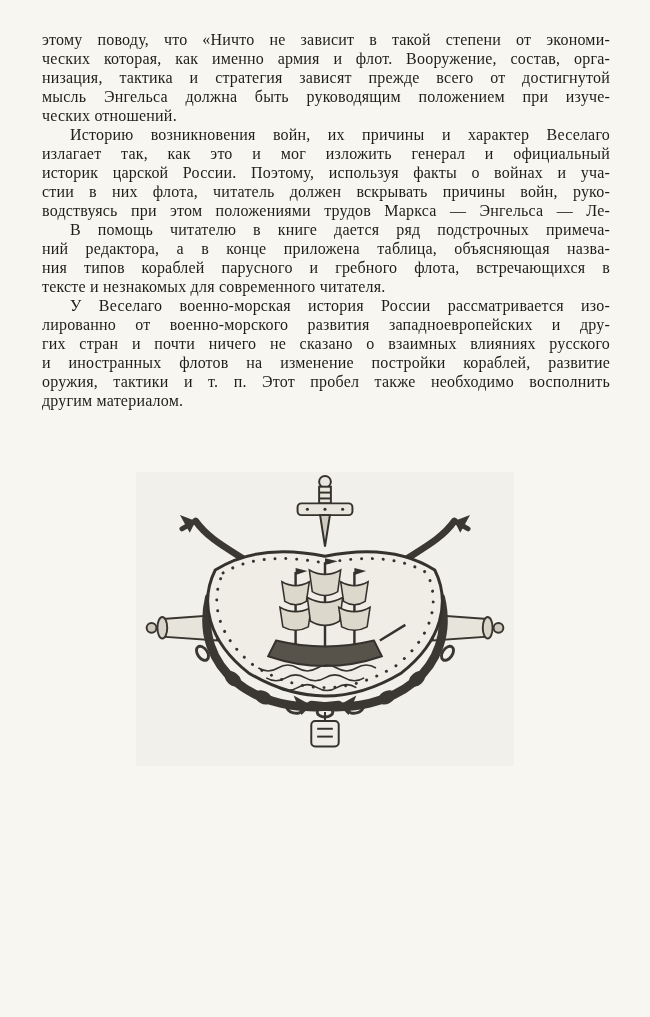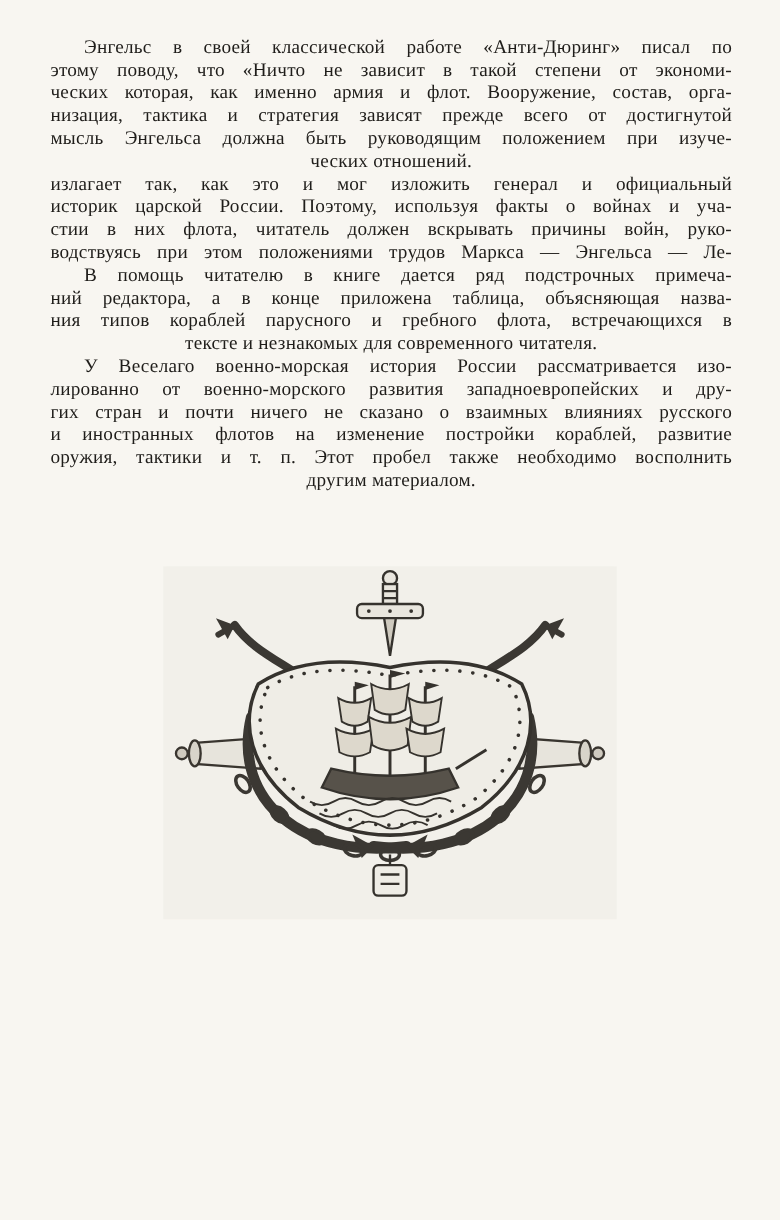--- a/index.html
+++ b/index.html
@@ -23,21 +23,21 @@
   .text-block {
     padding: 30px 40px 0 42px;
     font-size: 16px;
     line-height: 19px;
     letter-spacing: 0.2px;
   }
   .paragraph {
     margin: 0;
   }
   .line {
-    text-align: center;
+    text-align: left;
     min-height: 19px;
   }
   .line.just {
     text-align: justify;
     text-align-last: justify;
   }
   .line.first {
     text-indent: 28px;
   }
   .illustration-wrap {
@@ -53,28 +53,28 @@
     display: block;
   }
 </style>
 </head>
 <body>
 
 <div class="page">
 
   <div class="text-block">
       <div class="paragraph">
-        <div class="line first just">Энгельс в своей классической работе «Анти-Дюринг» писал по</div>
         <div class="line just">этому поводу, что «Ничто не зависит в такой степени от экономи-</div>
         <div class="line just">ческих которая, как именно армия и флот. Вооружение, состав, орга-</div>
         <div class="line just">низация, тактика и стратегия зависят прежде всего от достигнутой</div>
         <div class="line just">мысль Энгельса должна быть руководящим положением при изуче-</div>
         <div class="line">ческих отношений.</div>
       </div>
       <div class="paragraph">
+        <div class="line first just">Историю возникновения войн, их причины и характер Веселаго</div>
         <div class="line just">излагает так, как это и мог изложить генерал и официальный</div>
         <div class="line just">историк царской России. Поэтому, используя факты о войнах и уча-</div>
         <div class="line just">стии в них флота, читатель должен вскрывать причины войн, руко-</div>
         <div class="line just">водствуясь при этом положениями трудов Маркса — Энгельса — Ле-</div>
       </div>
       <div class="paragraph">
         <div class="line first just">В помощь читателю в книге дается ряд подстрочных примеча-</div>
         <div class="line just">ний редактора, а в конце приложена таблица, объясняющая назва-</div>
         <div class="line just">ния типов кораблей парусного и гребного флота, встречающихся в</div>
         <div class="line">тексте и незнакомых для современного читателя.</div>

